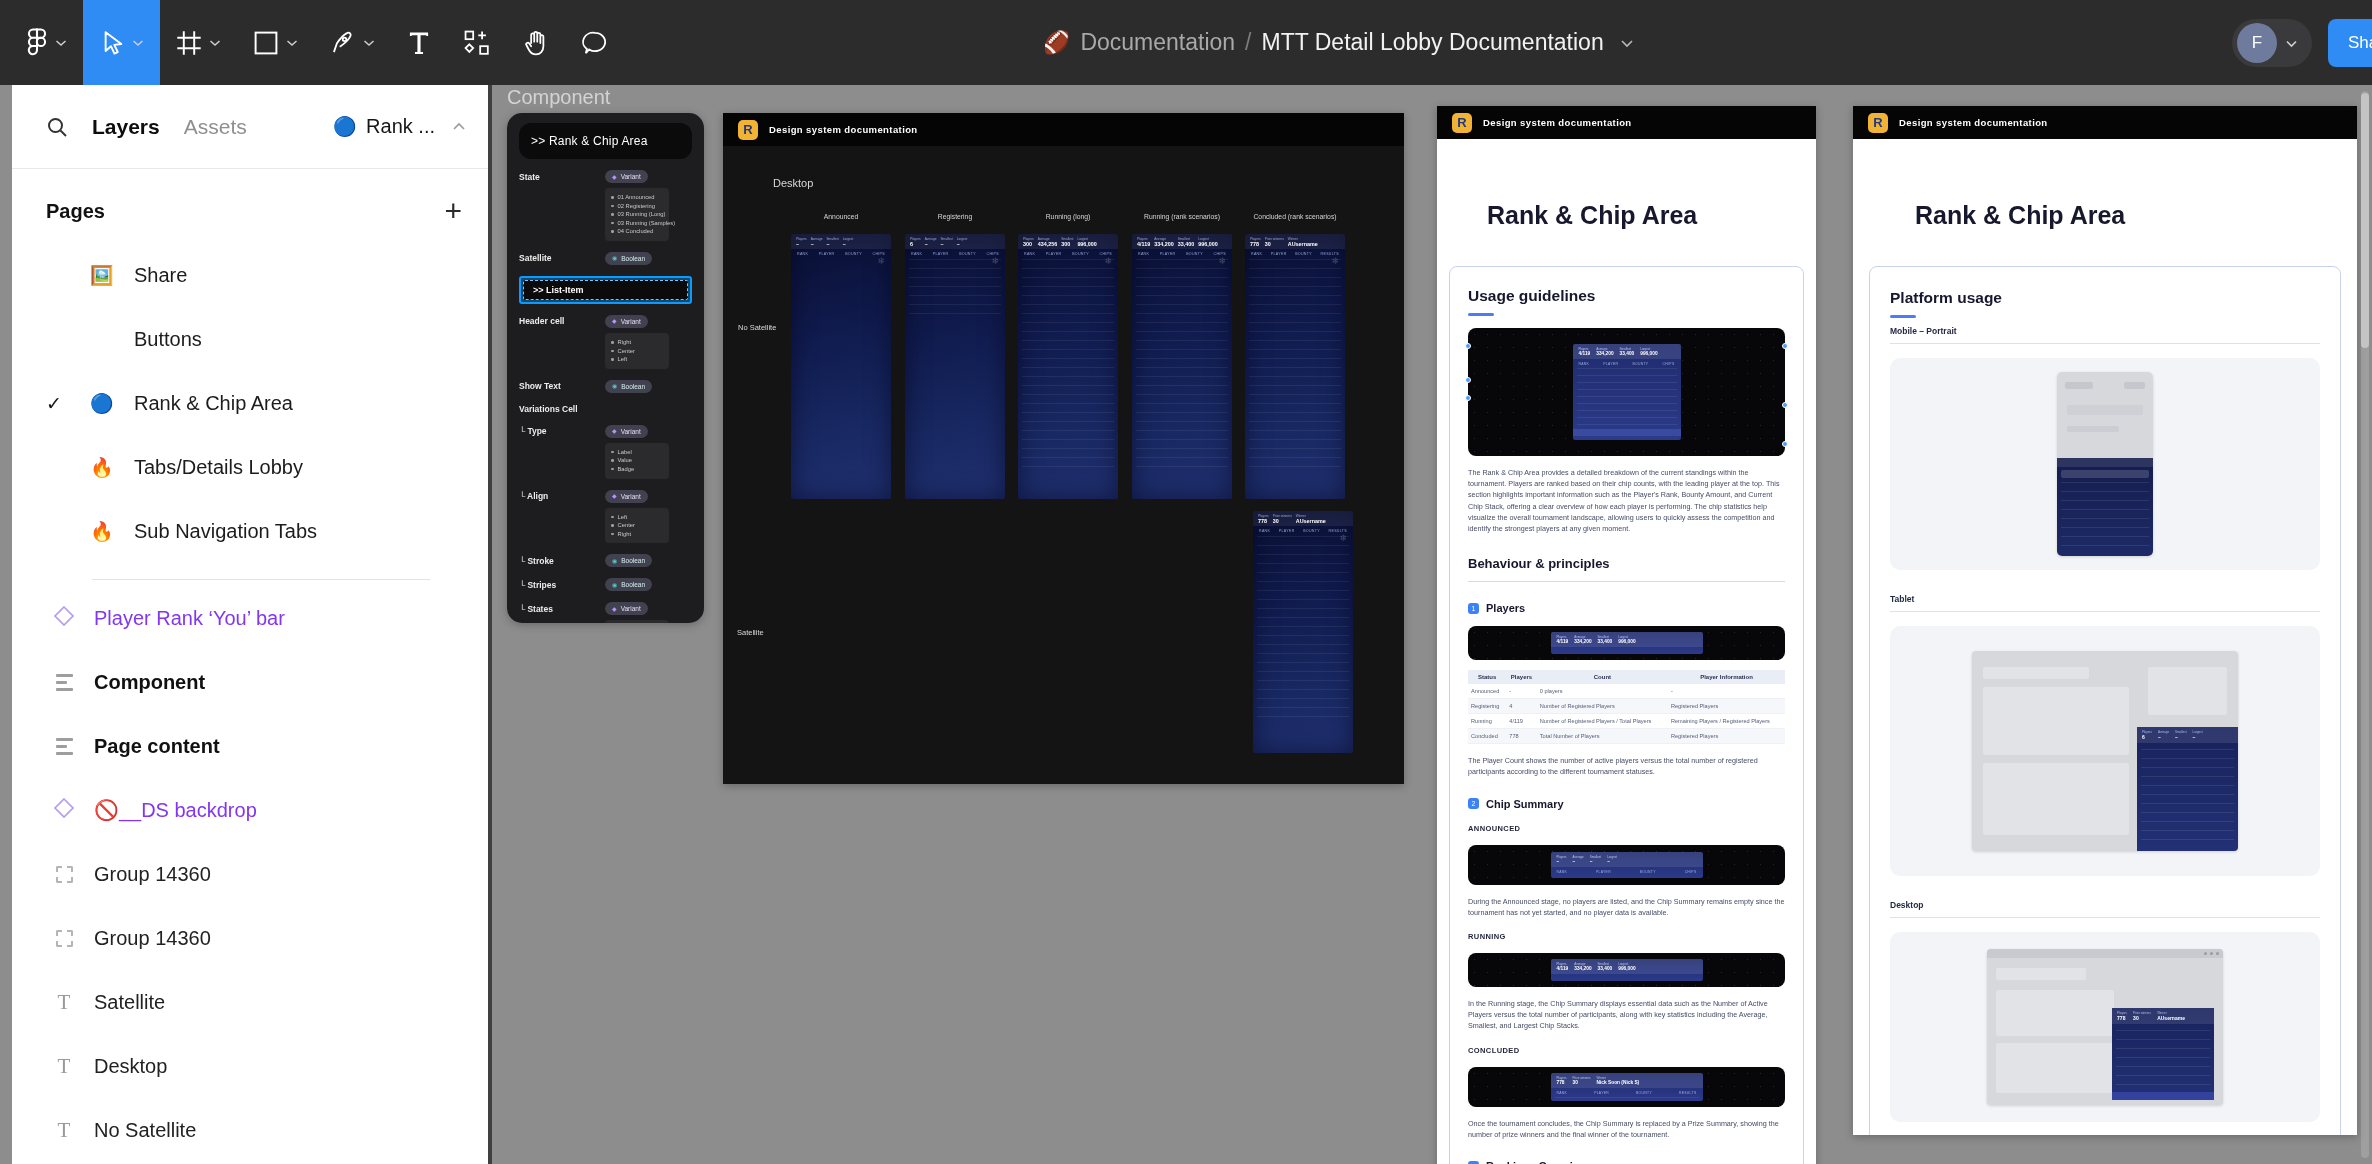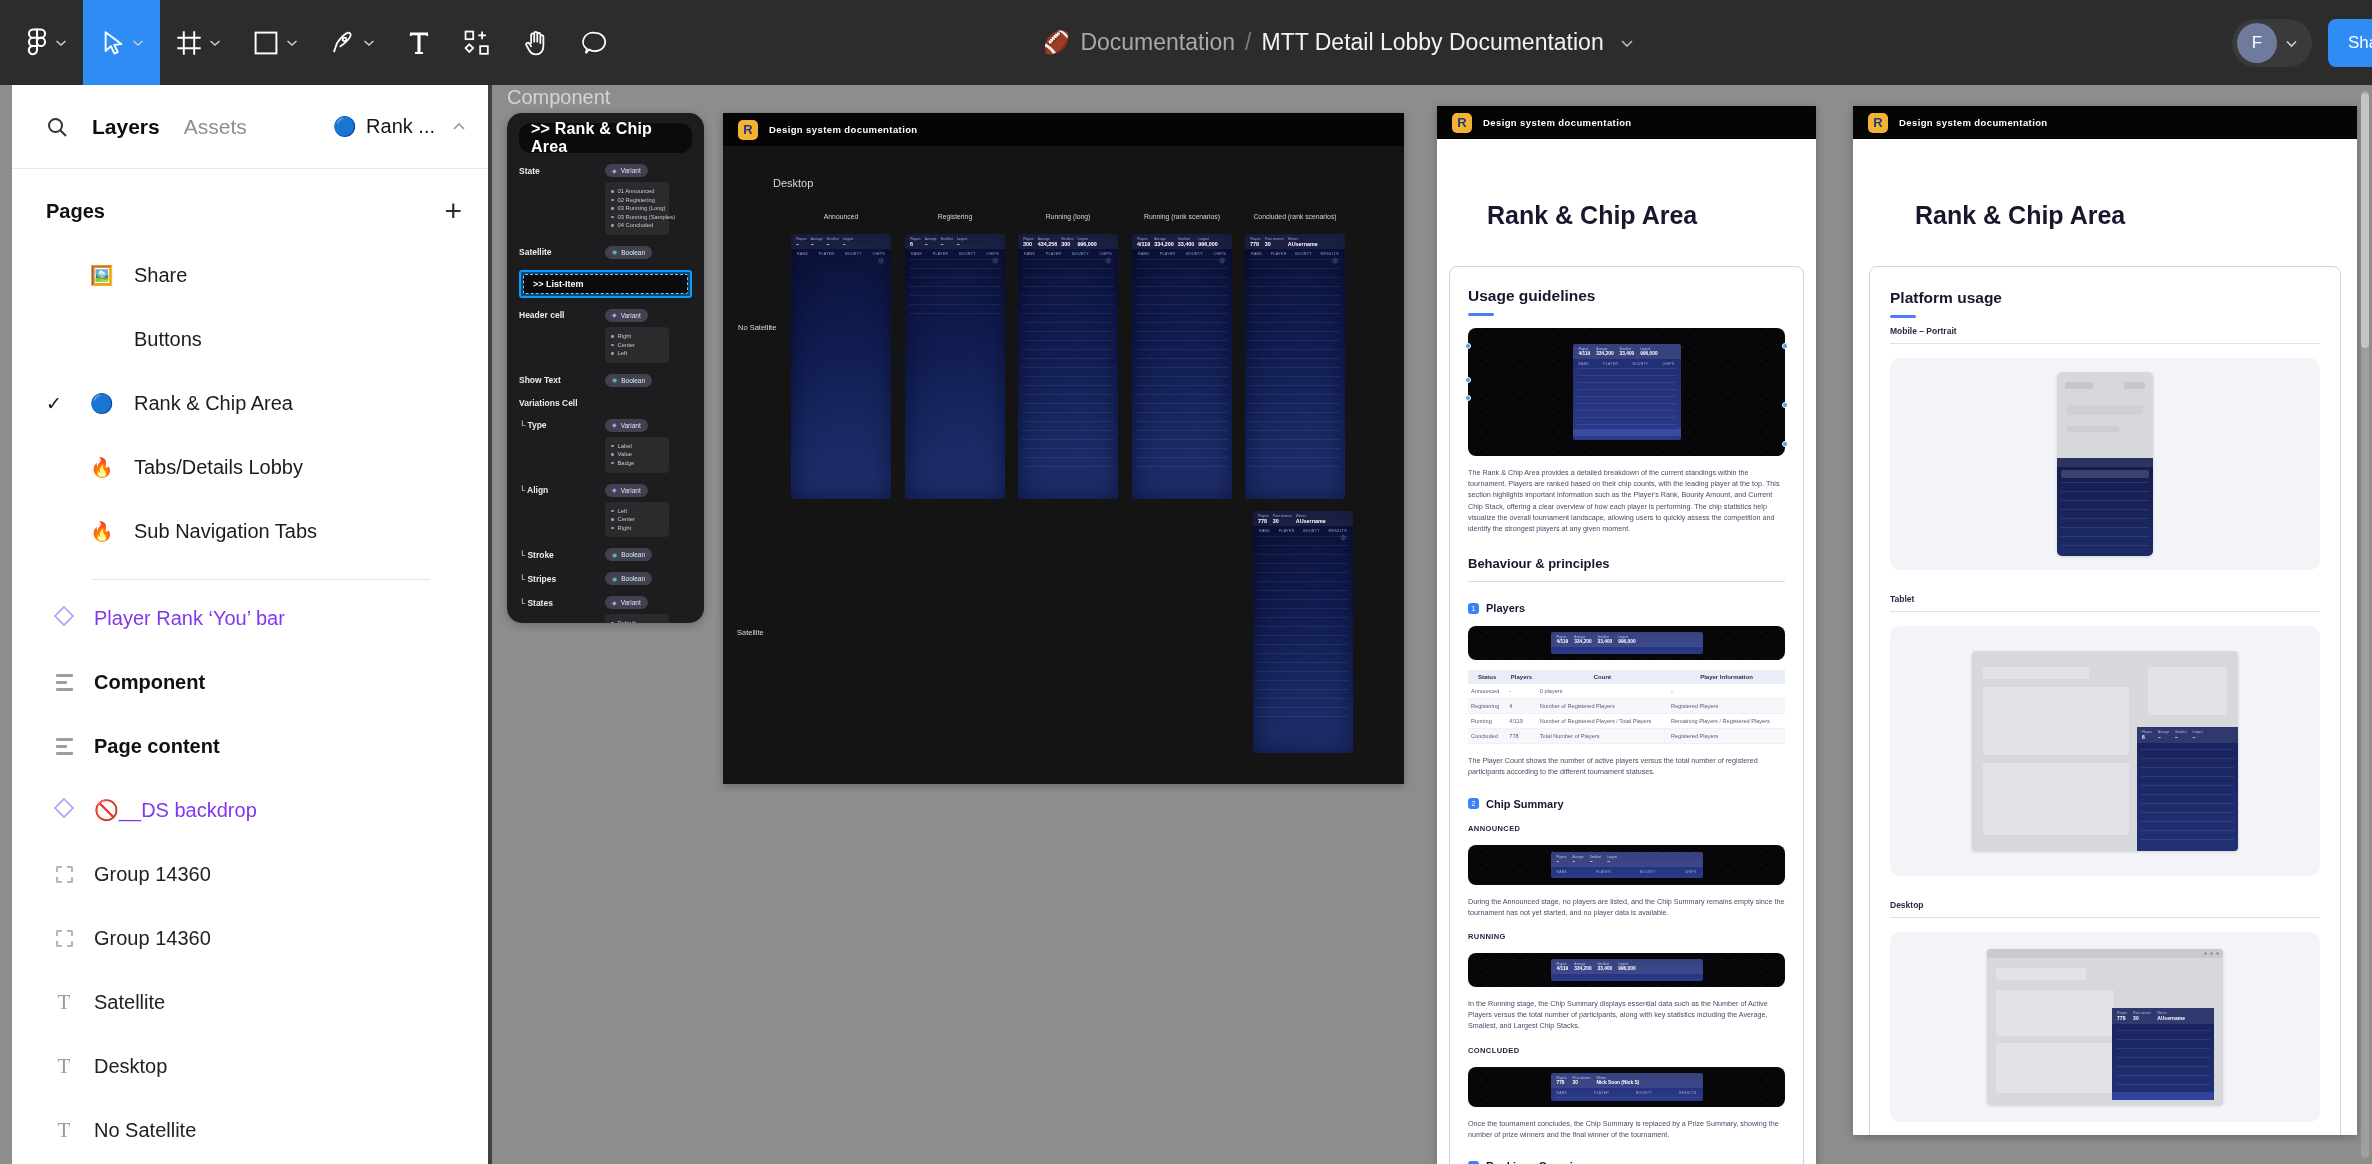--- a/index.html
+++ b/index.html
@@ -60,22 +60,22 @@
 
   
   .canvas{position:absolute;left:480px;top:85px;right:0;bottom:0;background:#8d8d8d;overflow:hidden;}
   .section-label{position:absolute;left:27px;top:1px;font-size:20px;color:rgba(255,255,255,.62);cursor:pointer;}
   .vscroll{position:absolute;right:3px;top:6px;bottom:6px;width:8px;background:rgba(255,255,255,.16);border-radius:4px;}
   .vscroll .thumb{position:absolute;top:2px;left:0;width:8px;height:255px;background:#c4c4c4;border-radius:4px;}
 
   
   .panel-frame{position:absolute;left:27px;top:28px;width:197px;height:510px;background:#1d1d1f;border-radius:15px;
                box-shadow:0 2px 8px rgba(0,0,0,.25);padding:10px 12px;overflow:hidden;}
-  .pf-pill{height:30px;border-radius:12px;background:#0b0b0c;display:flex;align-items:center;padding:0 12px;
-           color:#fff;font-size:16px;font-weight:bold;letter-spacing:.2px;}
+  .pf-pill{height:36px;border-radius:12px;background:#0b0b0c;display:flex;align-items:center;padding:0 12px;
+           color:#fff;font-size:12px;font-weight:normal;letter-spacing:.2px;}
   .pf-row{display:flex;align-items:center;margin-top:11px;}
   .pf-label{width:86px;flex:none;font-size:8.5px;font-weight:bold;color:#ececec;}
   .badge{display:inline-flex;align-items:center;gap:4px;height:13px;border-radius:7px;background:#414150;padding:0 7px;}
   .badge .bi{font-size:6px;line-height:1;}
   .badge.variant .bi{color:#b893ff;}
   .badge.boolean .bi{color:#59c9bd;}
   .badge .bt{font-size:6.5px;color:#e4def5;}
   .badge.boolean .bt{color:#d6f2ee;}
   .pf-options{margin:5px 0 2px 86px;width:64px;background:#2b2b2e;border-radius:4px;padding:5px 6px;}
   .pf-opt{display:flex;align-items:center;gap:4px;font-size:5.8px;color:#c9c9ce;line-height:8.6px;white-space:nowrap;}

